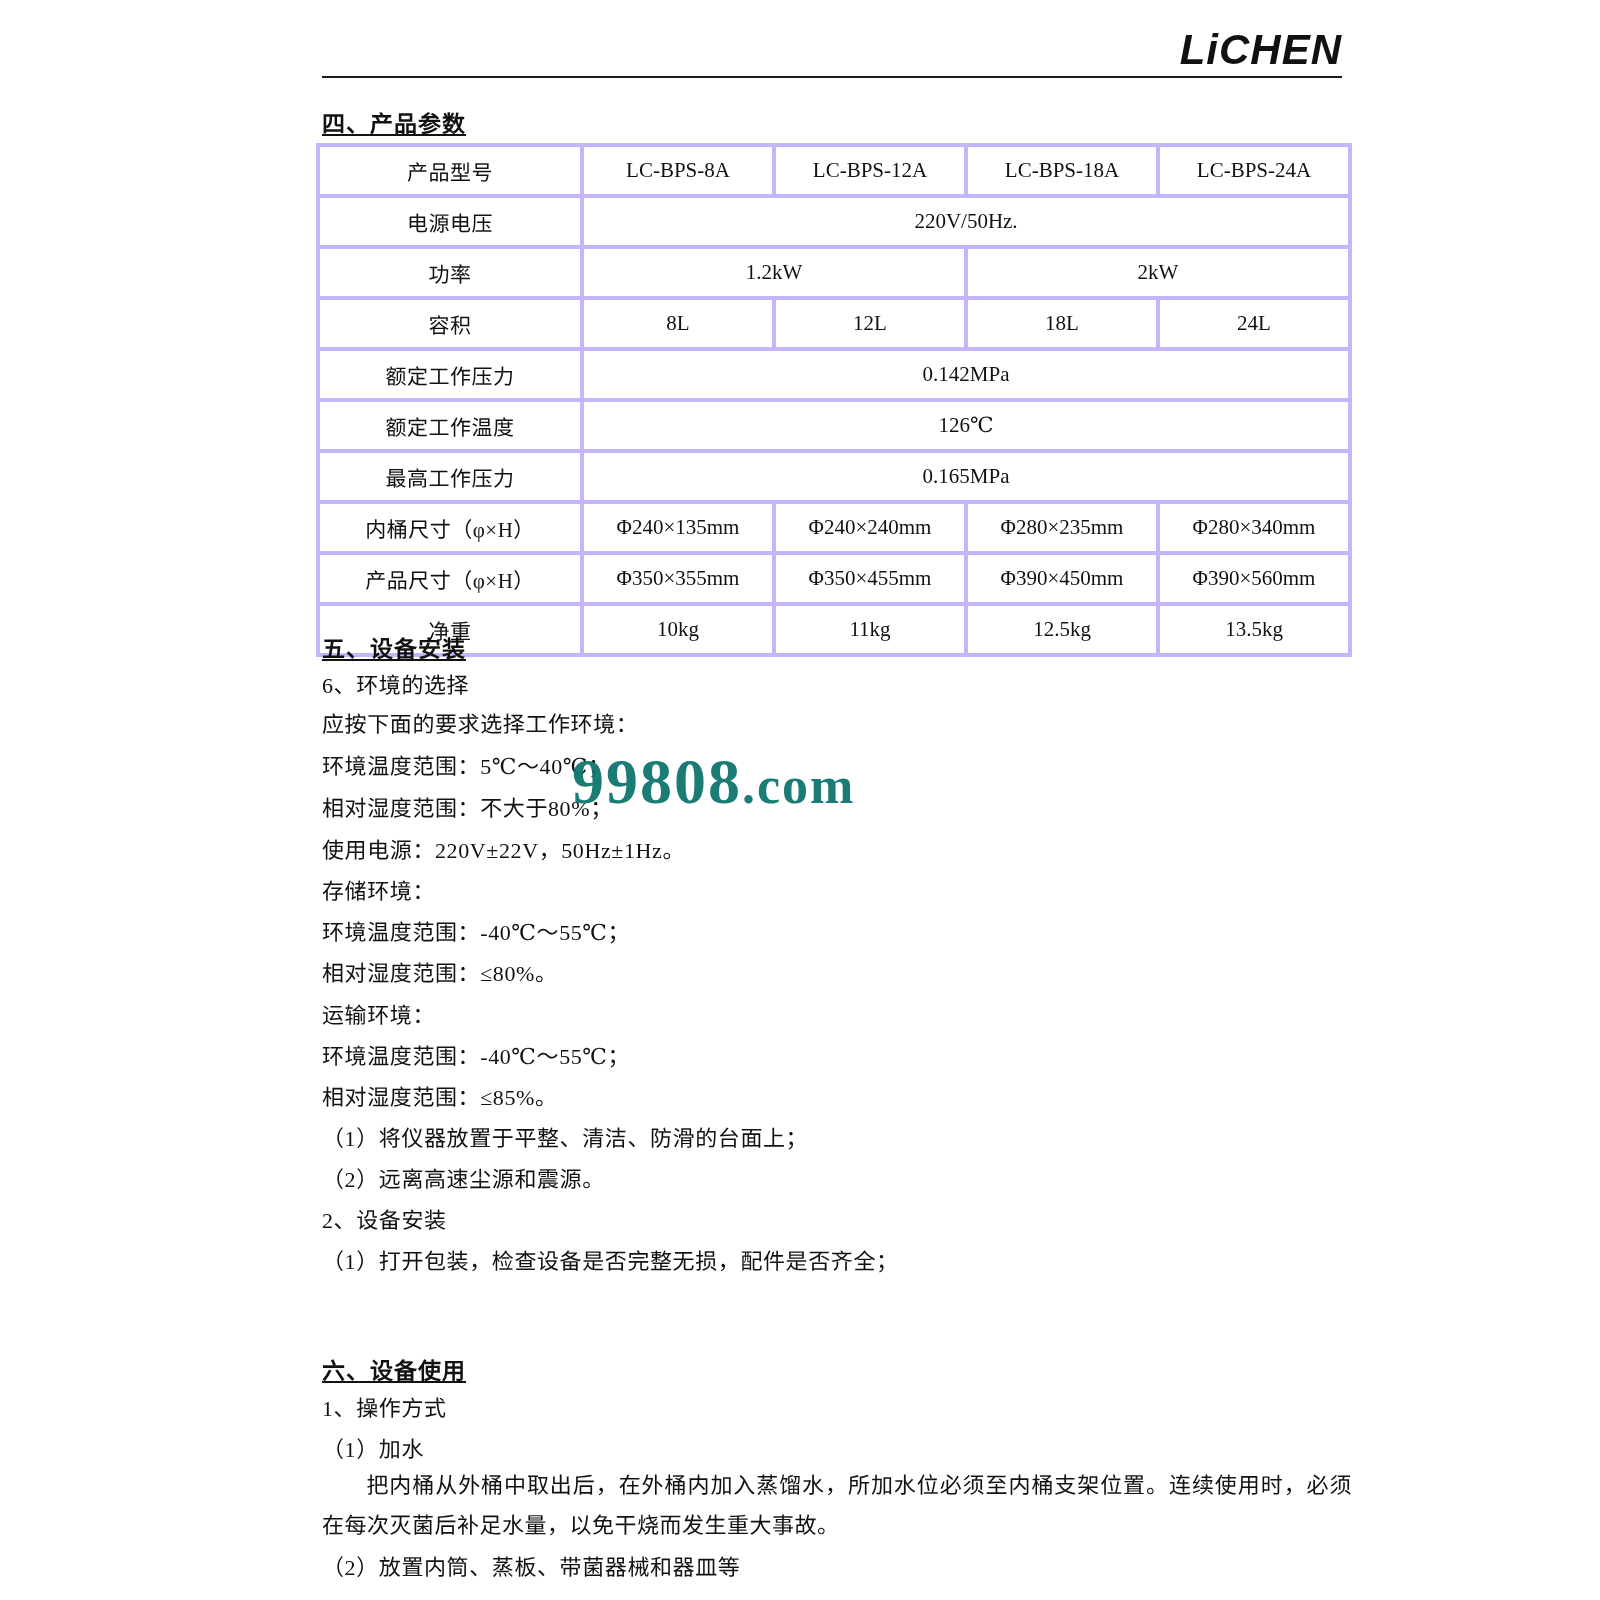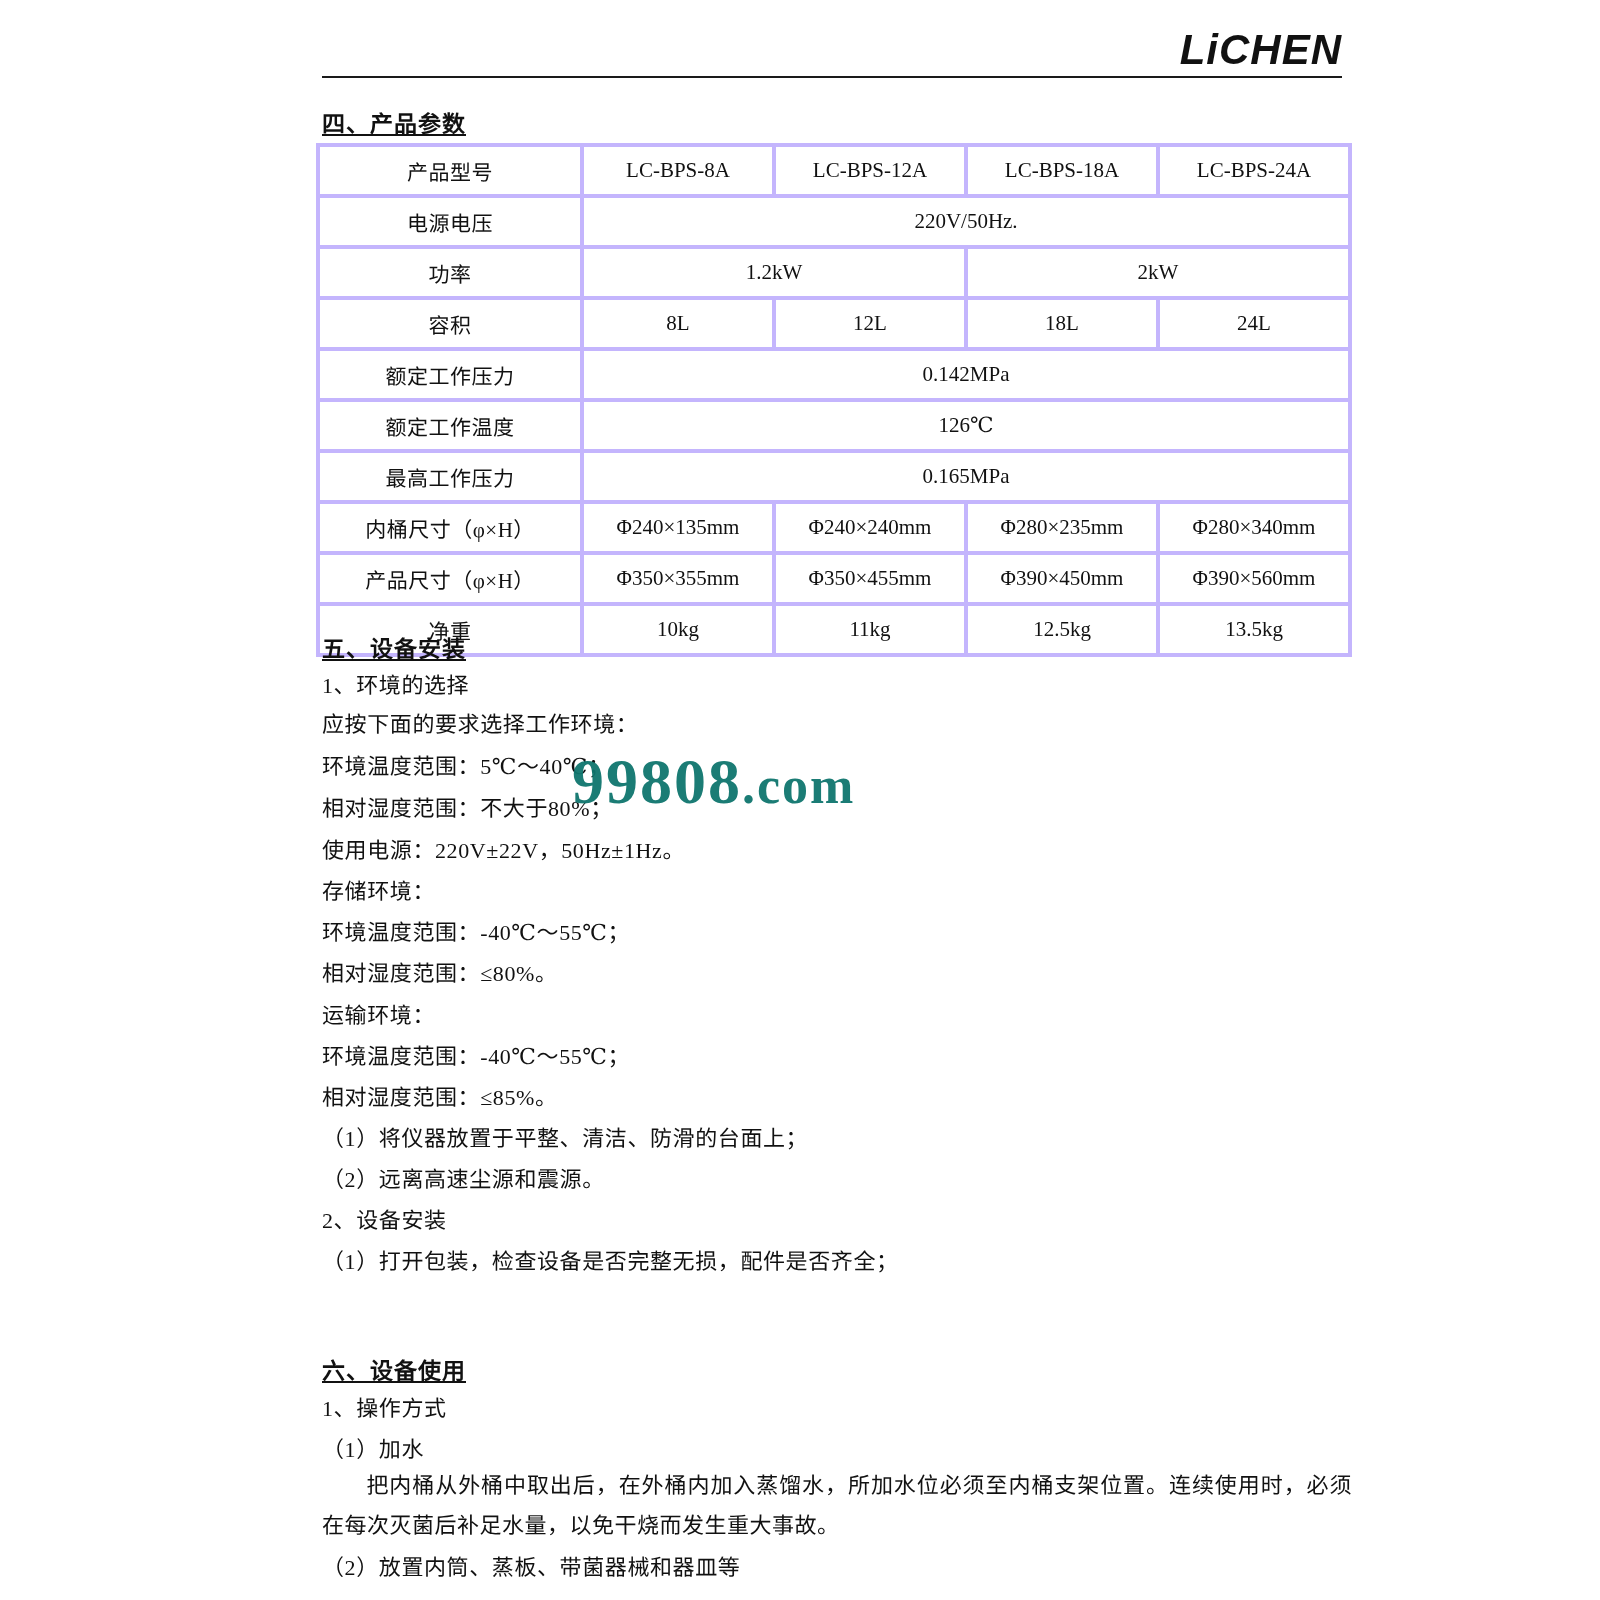--- a/index.html
+++ b/index.html
@@ -205,21 +205,21 @@
         <td>10kg</td>
         <td>11kg</td>
         <td>12.5kg</td>
         <td>13.5kg</td>
       </tr>
     </tbody>
   </table>
 
   <div class="sec-heading" style="left:322px; top:630px;">五、设备安装</div>
 
-  <div class="body-text" style="top:666px;">1、环境的选择</div>
+  <div class="body-text" style="top:666px;">6、环境的选择</div>
   <div class="body-text" style="top:705px;">应按下面的要求选择工作环境：</div>
   <div class="body-text" style="top:747px;">环境温度范围：5℃～40℃；</div>
   <div class="body-text" style="top:789px;">相对湿度范围：不大于80%；</div>
   <div class="body-text" style="top:831px;">使用电源：220V±22V，50Hz±1Hz。</div>
   <div class="body-text" style="top:872px;">存储环境：</div>
   <div class="body-text" style="top:913px;">环境温度范围：-40℃～55℃；</div>
   <div class="body-text" style="top:954px;text-align:right;">相对湿度范围：≤80%。</div>
   <div class="body-text" style="top:996px;">运输环境：</div>
   <div class="body-text" style="top:1037px;">环境温度范围：-40℃～55℃；</div>
   <div class="body-text" style="top:1078px;">相对湿度范围：≤85%。</div>

